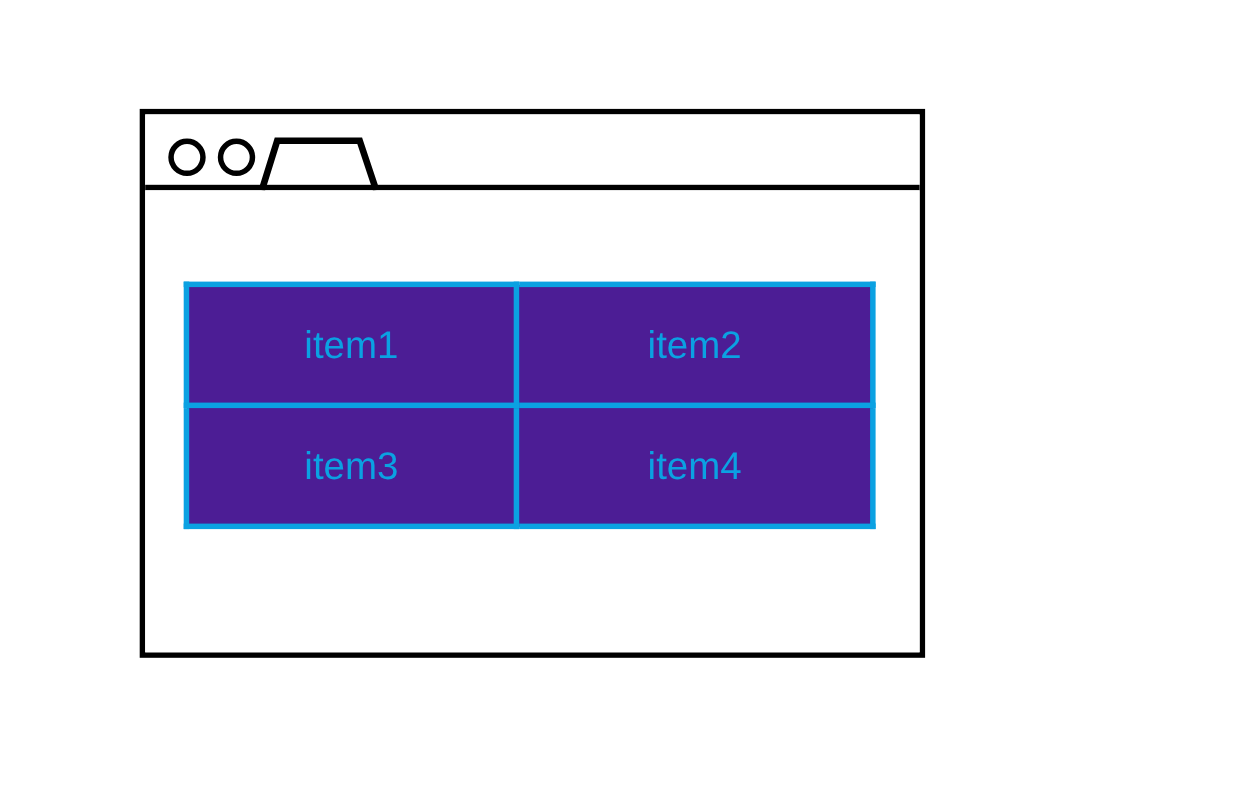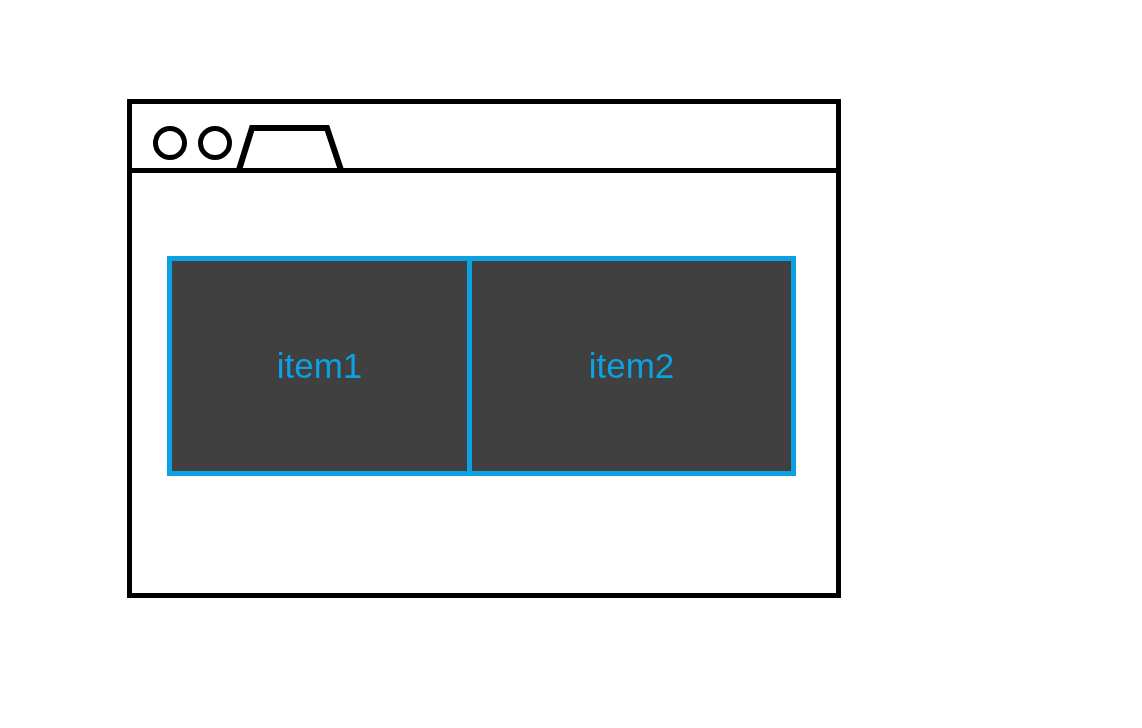--- a/index.html
+++ b/index.html
@@ -85,21 +85,21 @@
   #data-table td {
     box-sizing: border-box;
     border: 5px solid #0BA1E2;
     color: #0BA1E2;
     font-family: "Liberation Sans", sans-serif;
     font-size: 35px;
     font-weight: 400;
     text-align: center;
     vertical-align: middle;
     padding: 0;
-    background: #404040;
+    background: #4c1d95;
     white-space: nowrap;
   }
   #data-table td.cell-col-0 { width: 300px; }
   #data-table td.cell-col-1 { width: 324px; }
   #data-table tr { height: 110px; }
 </style>
 </head>
 <body>
 
 <div id="app-window">
@@ -119,18 +119,22 @@
   <div id="window-content">
 
     <table id="data-table">
       <tbody>
 
         <tr>
           <td class="cell-col-0">item1</td>
           <td class="cell-col-1">item2</td>
         </tr>
 
+        <tr>
+          <td class="cell-col-0">item3</td>
+          <td class="cell-col-1">item4</td>
+        </tr>
 
       </tbody>
     </table>
 
   </div>
 </div>
 
 </body></html>

